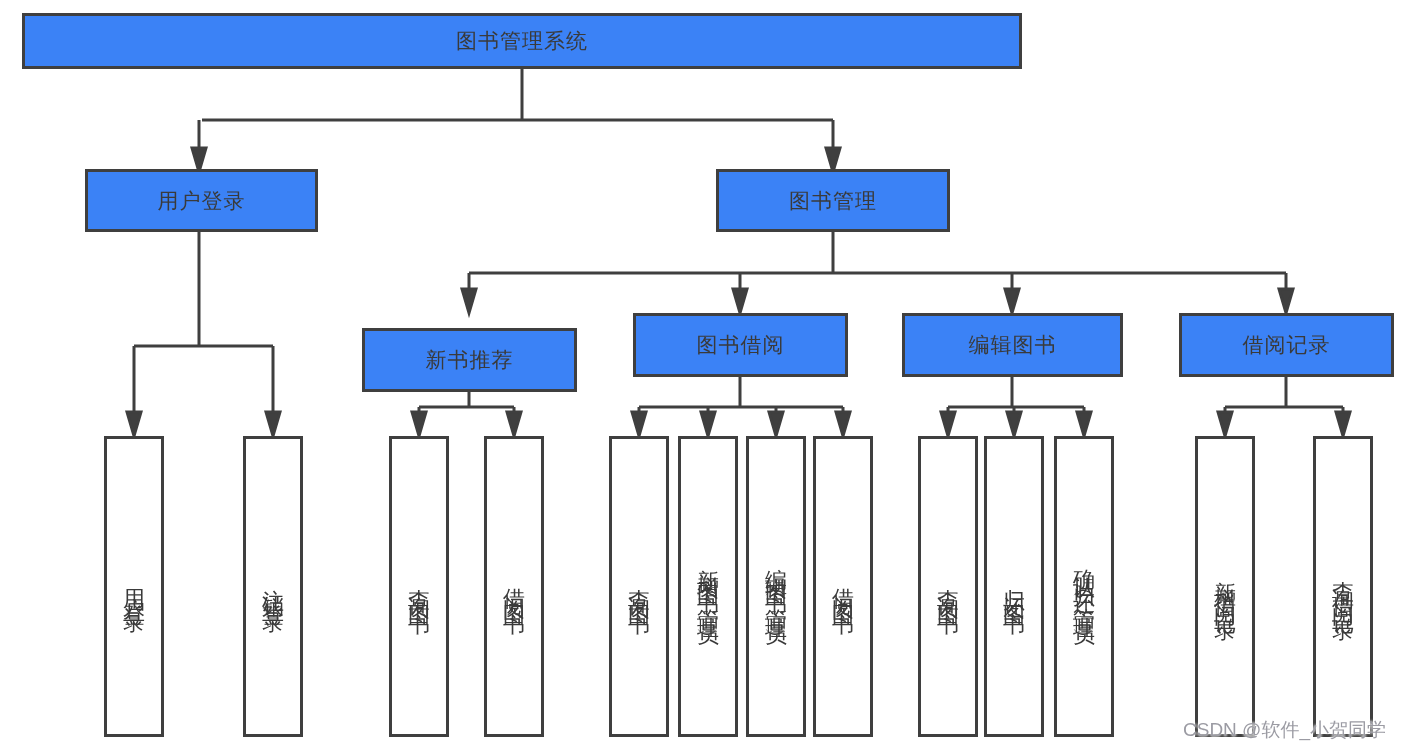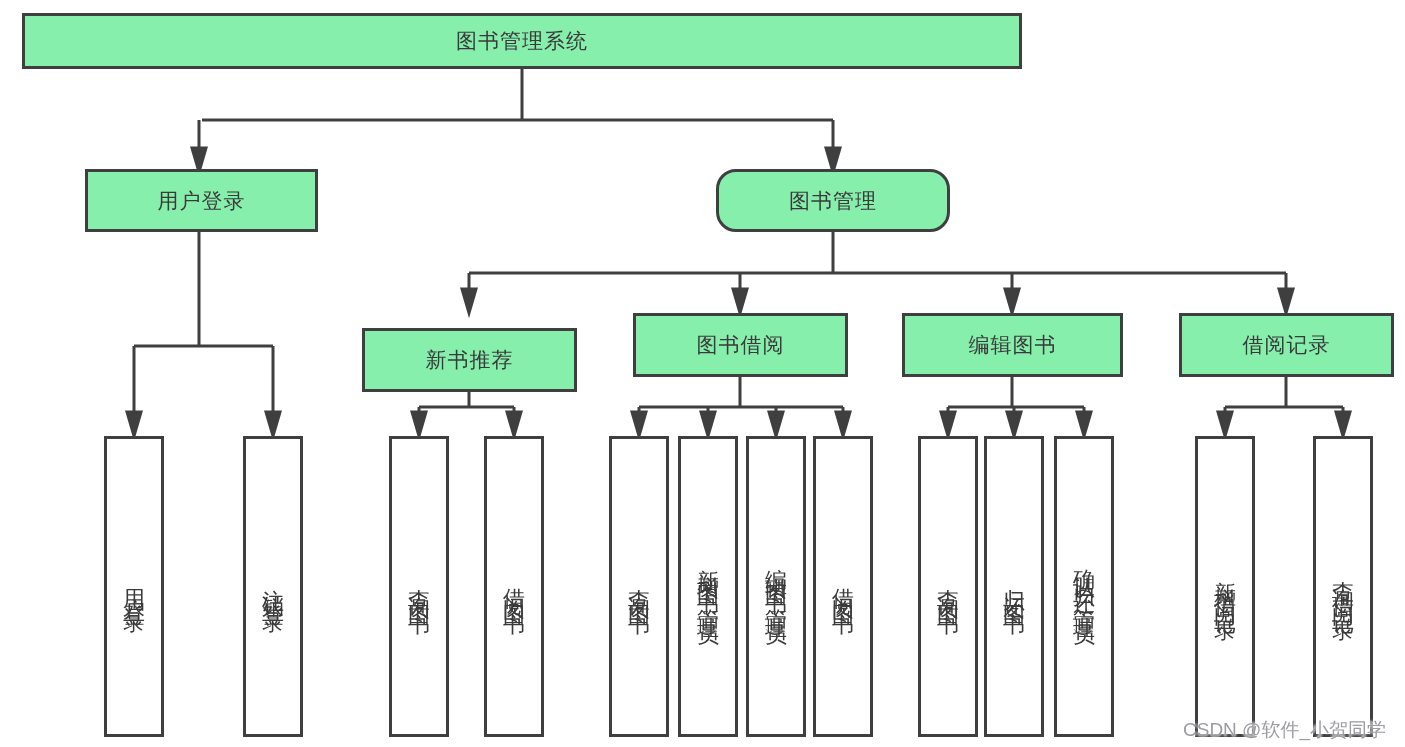--- a/index.html
+++ b/index.html
@@ -13,21 +13,21 @@
   }
   #connector-layer {
     position: absolute;
     left: 0; top: 0;
     z-index: 0;
   }
   .hbox {
     position: absolute;
     box-sizing: border-box;
     border: 3px solid #3f3f3f;
-    background: #86efac;
+    background: #3b82f6;
     display: flex;
     align-items: center;
     justify-content: center;
     z-index: 1;
   }
   .hbox .label {
     font-size: 21px;
     letter-spacing: 1px;
     color: #3a3a3a;
     white-space: nowrap;
@@ -113,21 +113,21 @@
     </g>
   </svg>
 
   <div class="hbox" style="left:22px; top:13px; width:1000px; height:56px;">
     <span class="label">图书管理系统</span>
   </div>
 
   <div class="hbox" style="left:85px; top:169px; width:233px; height:63px;">
     <span class="label">用户登录</span>
   </div>
-  <div class="hbox" style="left:716px; top:169px; width:234px; height:63px;border-radius:20px;">
+  <div class="hbox" style="left:716px; top:169px; width:234px; height:63px;">
     <span class="label">图书管理</span>
   </div>
 
   <div class="hbox" style="left:362px; top:328px; width:215px; height:64px;">
     <span class="label">新书推荐</span>
   </div>
   <div class="hbox" style="left:633px; top:313px; width:215px; height:64px;">
     <span class="label">图书借阅</span>
   </div>
   <div class="hbox" style="left:902px; top:313px; width:221px; height:64px;">

